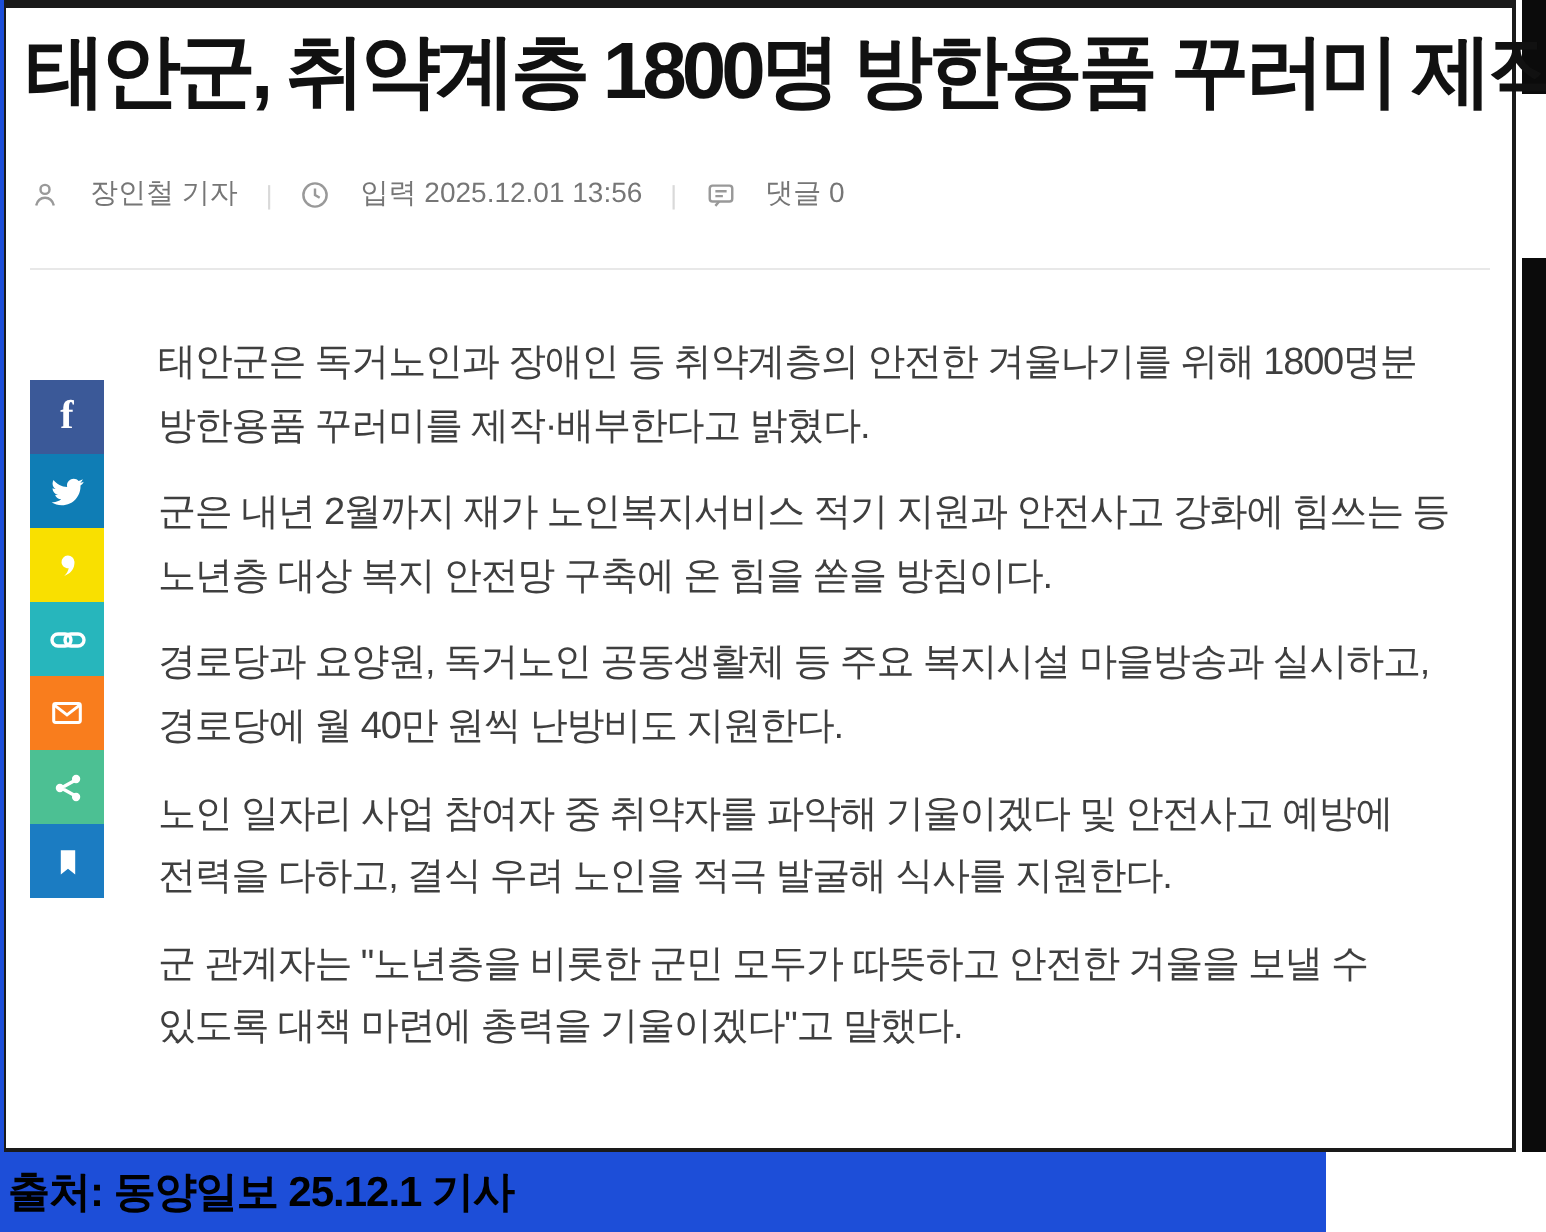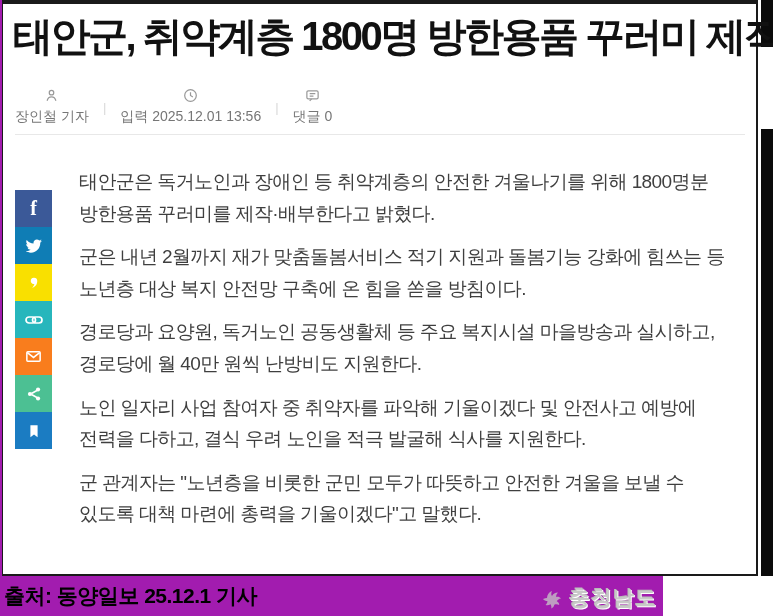--- a/index.html
+++ b/index.html
@@ -1,19 +1,19 @@
 <!DOCTYPE html>
 <html><head>
 <meta charset="utf-8">
 <style>
   * { margin: 0; padding: 0; box-sizing: border-box; }
   html, body { width: 773px; height: 616px; background: #fff; }
   body { font-family: "Liberation Sans", "DejaVu Sans", sans-serif; position: relative; overflow: hidden; }
 
-  .page { position: absolute; inset: 0; width: 663px; height: 616px; background: #a21caf; }
+  .page { position: absolute; inset: 0; width: 663px; height: 616px; background: #1d4ed8; }
 
   .card {
     position: absolute; left: 2px; top: 0; width: 756px; height: 576px;
     background: #fff;
     border: 2px solid #1a1a1a; border-top-width: 4px; border-left-width: 1px;
   }
 
   .right-strip-top, .right-strip-bottom {
     position: absolute; left: 761px; width: 12px; background: #0b0b0b;
   }
@@ -24,21 +24,21 @@
     position: absolute; left: 10px; top: 6px; width: 738px;
     font-size: 40px; font-weight: 800; color: #111;
     letter-spacing: -2.5px; line-height: 1.3; white-space: nowrap;
   }
 
   .byline {
     position: absolute; left: 12px; top: 84px;
     display: flex; align-items: center; gap: 10px;
     font-size: 14px; color: #767676;
   }
-  .byline .item { display: flex; align-items: center; gap: 5px; flex-direction: column; }
+  .byline .item { display: flex; align-items: center; gap: 15px; }
   .byline .sep { color: #d9d9d9; font-size: 13px; padding: 0 4px; }
   .byline svg { display: block; }
 
   .divider {
     position: absolute; left: 12px; top: 130px; width: 730px; height: 1px;
     background: #e8e8e8;
   }
 
   .social {
     position: absolute; left: 12px; top: 186px; width: 37px;
@@ -166,32 +166,24 @@
         <span>
           <svg width="18" height="18" viewBox="0 0 20 20" fill="#fff">
             <path d="M6 3.5h8V17l-4-3.2L6 17z"></path>
           </svg>
         </span>
       </div>
     </div>
 
     <div class="body-text">
       <p>태안군은 독거노인과 장애인 등 취약계층의 안전한 겨울나기를 위해 1800명분 방한용품 꾸러미를 제작·배부한다고 밝혔다.</p>
-      <p>군은 내년 2월까지 재가 맞춤돌봄서비스 적기 지원과 돌봄기능 강화에 힘쓰는 등 노년층 대상 복지 안전망 구축에 온 힘을 쏟을 방침이다.</p>
+      <p>군은 내년 2월까지 재가 노인복지서비스 적기 지원과 안전사고 강화에 힘쓰는 등 노년층 대상 복지 안전망 구축에 온 힘을 쏟을 방침이다.</p>
       <p>경로당과 요양원, 독거노인 공동생활체 등 주요 복지시설 마을방송과 실시하고, 경로당에 월 40만 원씩 난방비도 지원한다.</p>
       <p>노인 일자리 사업 참여자 중 취약자를 파악해 기울이겠다 및 안전사고 예방에 전력을 다하고, 결식 우려 노인을 적극 발굴해 식사를 지원한다.</p>
       <p>군 관계자는 "노년층을 비롯한 군민 모두가 따뜻하고 안전한 겨울을 보낼 수 있도록 대책 마련에 총력을 기울이겠다"고 말했다.</p>
     </div>
 
   </div>
 
   <div class="source-caption">출처: 동양일보 25.12.1 기사</div>
 
-  <div class="watermark">
-    <span>
-      <svg width="26" height="22" viewBox="0 0 26 22" fill="#c8c8c8">
-        <path d="M8 11c0-3 2-6 5-7-1 2-1 4 0 5 1-2 3-3.5 6-3.5-1.5 1.5-2 3-1.8 4.5 2-.5 3.5 0 4.8 1.5-2 .3-3.4 1.2-4.2 2.7 1.6.8 2.4 2 2.4 3.8-1.8-.9-3.4-1-4.9-.3-.3 1.7-1.3 3-3 3.8.3-1.8 0-3.2-.8-4.3-1.4 1-3 1.2-4.9.8 1.3-1.2 1.9-2.5 1.8-3.9C6.7 14 5.2 13.4 4 12c1.6-.6 2.9-1 4-1z"></path>
-      </svg>
-    </span>
-    <span>충청남도</span>
-  </div>
 
 </div>
 
 </body></html>

